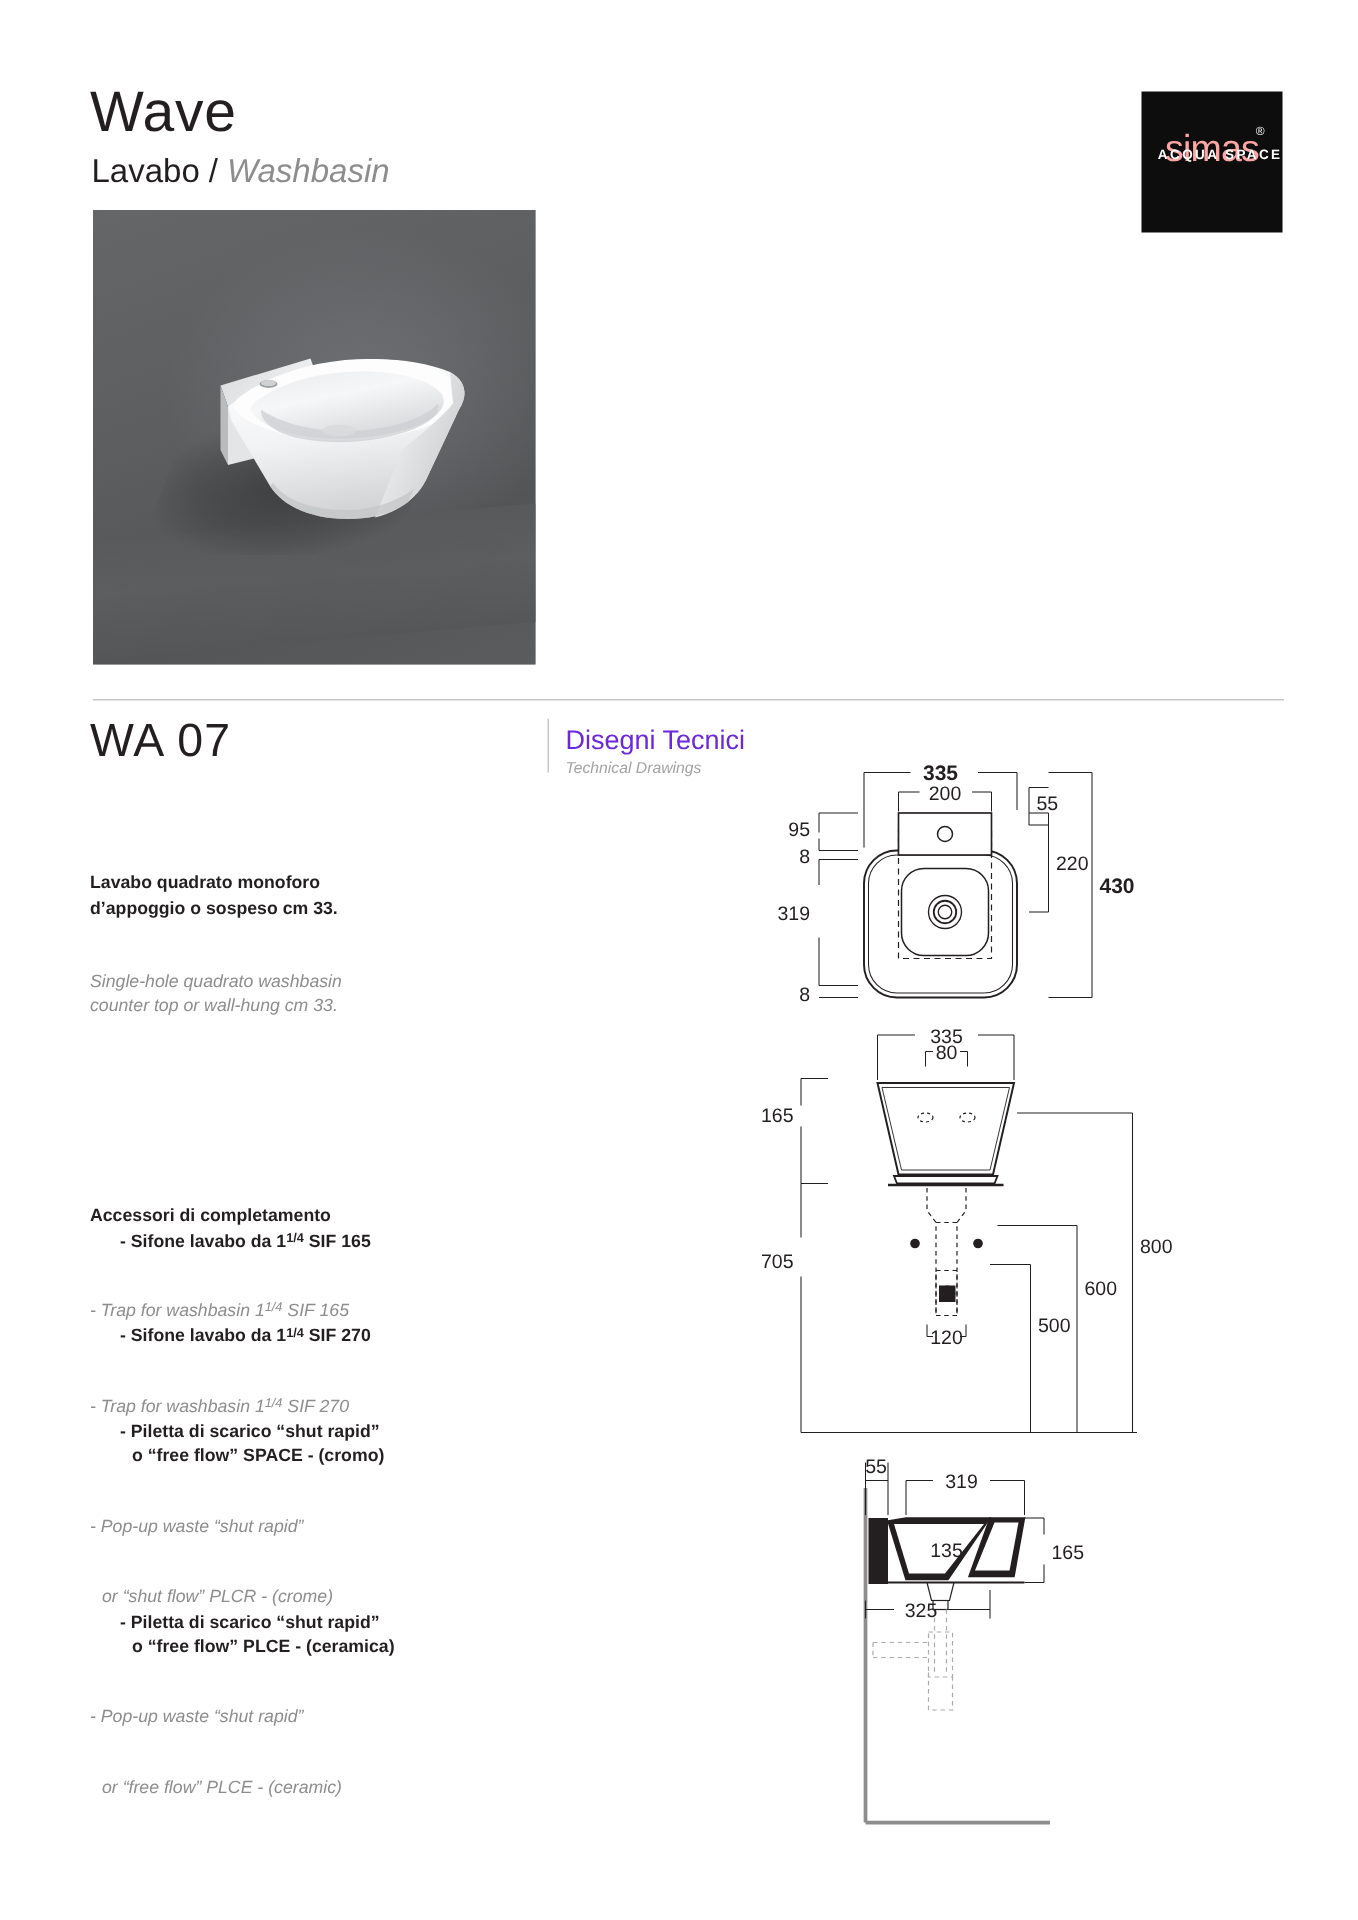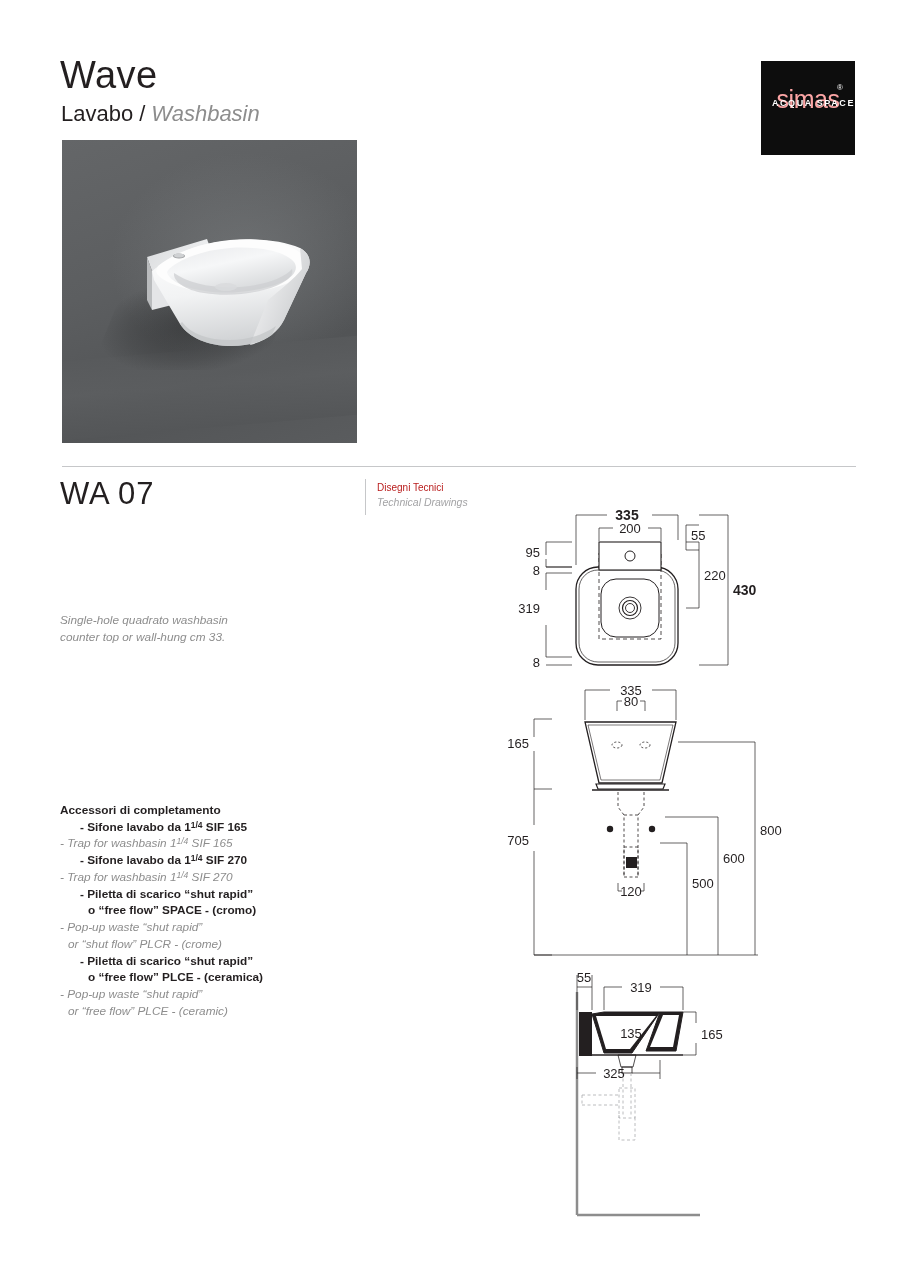--- a/index.html
+++ b/index.html
@@ -146,22 +146,22 @@
     line-height: 1;
     color: #231f20;
   }
   #drawings-label {
     position: absolute;
     left: 377px;
     top: 482px;
     line-height: 1.28;
   }
   #drawings-label .it {
-    font-size: 10px;
-    color: #b91c1c;
+    font-size: 18px;
+    color: #6d28d9;
     font-weight: 300;
     display: block;
   }
   #drawings-label .en {
     font-size: 10.5px;
     color: #a3a3a5;
     font-style: italic;
     display: block;
     margin-top: 1px;
   }
@@ -216,20 +216,21 @@
   }
   #accessories .acc-line.it {
     font-weight: 700;
     color: #231f20;
     margin-left: 20px;
   }
   #accessories .acc-line.en {
     font-style: italic;
     font-weight: 400;
     color: #8d8d8d;
+    margin-top: 30px;
   }
   #accessories .acc-line.ind { padding-left: 8px; }
   .frac { font-size: 0.72em; vertical-align: 0.32em; }
 
   
   #tech-drawings {
     position: absolute;
     left: 500px;
     top: 495px;
     width: 405px;
@@ -321,20 +322,21 @@
 <div id="drawings-divider"></div>
 
 <div id="product-code">WA 07</div>
 
 <div id="drawings-label">
   <span class="it">Disegni Tecnici</span>
   <span class="en">Technical Drawings</span>
 </div>
 
 <div id="desc-block">
+  <p class="desc-it">Lavabo quadrato monoforo<br>d’appoggio o sospeso cm 33.</p>
   <p class="desc-en">Single-hole quadrato washbasin<br>counter top or wall-hung cm 33.</p>
 </div>
 
 <div id="accessories">
   <p class="acc-title-it">Accessori di completamento</p>
 
   <p class="acc-line it"><span>- Sifone lavabo da 1</span><span class="frac">1/4</span><span> SIF 165</span></p>
   <p class="acc-line en"><span>- Trap for washbasin 1</span><span class="frac">1/4</span><span> SIF 165</span></p>
 
   <p class="acc-line it"><span>- Sifone lavabo da 1</span><span class="frac">1/4</span><span> SIF 270</span></p>

